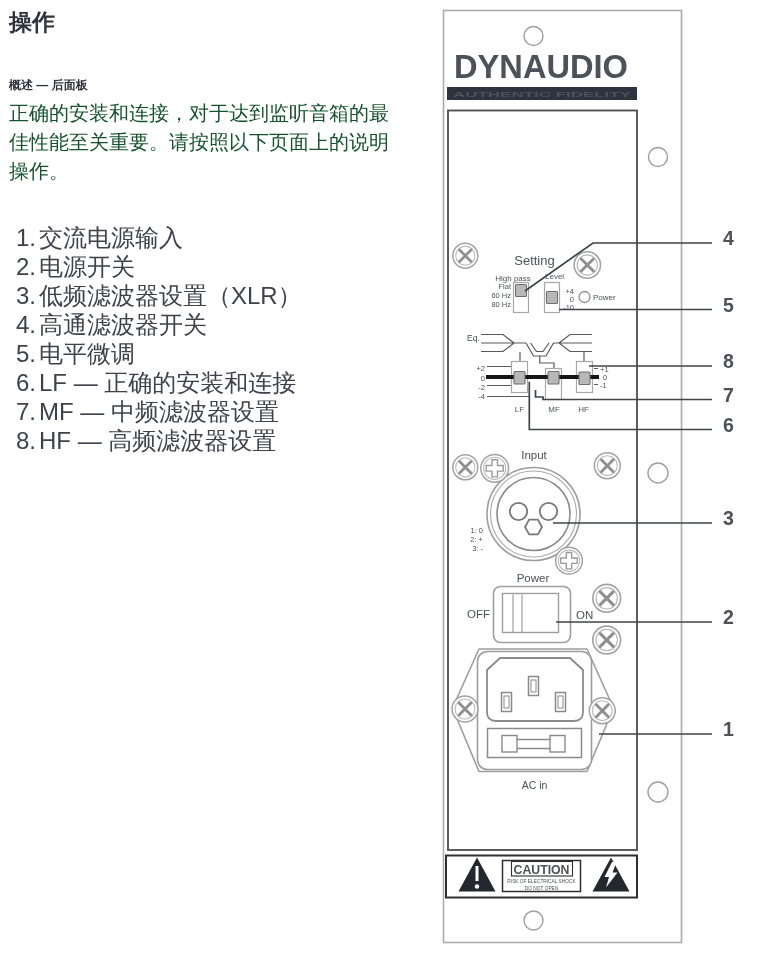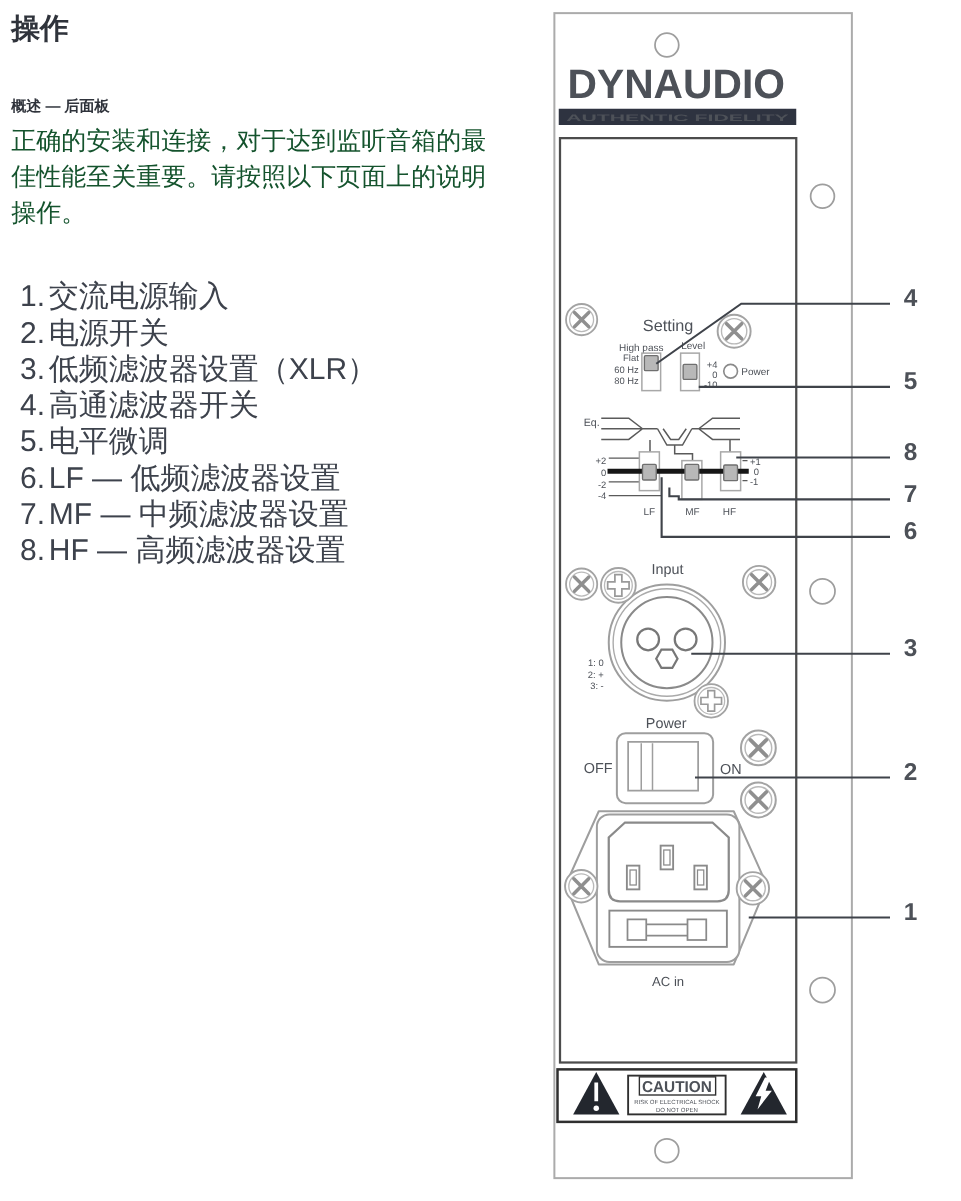--- a/index.html
+++ b/index.html
@@ -20,21 +20,21 @@
 <div class="doc">
   <h1>操作</h1>
   <h2>概述 — 后面板</h2>
   <p>正确的安装和连接，对于达到监听音箱的最佳性能至关重要。请按照以下页面上的说明操作。</p>
   <ol>
     <li><span class="num">1.</span><span>交流电源输入</span></li>
     <li><span class="num">2.</span><span>电源开关</span></li>
     <li><span class="num">3.</span><span>低频滤波器设置（XLR）</span></li>
     <li><span class="num">4.</span><span>高通滤波器开关</span></li>
     <li><span class="num">5.</span><span>电平微调</span></li>
-    <li><span class="num">6.</span><span>LF — 低频滤波器设置</span></li>
+    <li><span class="num">6.</span><span>LF — 正确的安装和连接</span></li>
     <li><span class="num">7.</span><span>MF — 中频滤波器设置</span></li>
     <li><span class="num">8.</span><span>HF — 高频滤波器设置</span></li>
   </ol>
 </div>
 
 <svg width="769" height="961" viewBox="0 0 769 961">
   <defs>
     <g id="scrx">
       <circle r="12" fill="#fff" stroke="#a3a3a3" stroke-width="1.4"></circle>
       <circle r="9.2" fill="none" stroke="#b9b9b9" stroke-width="1"></circle>

